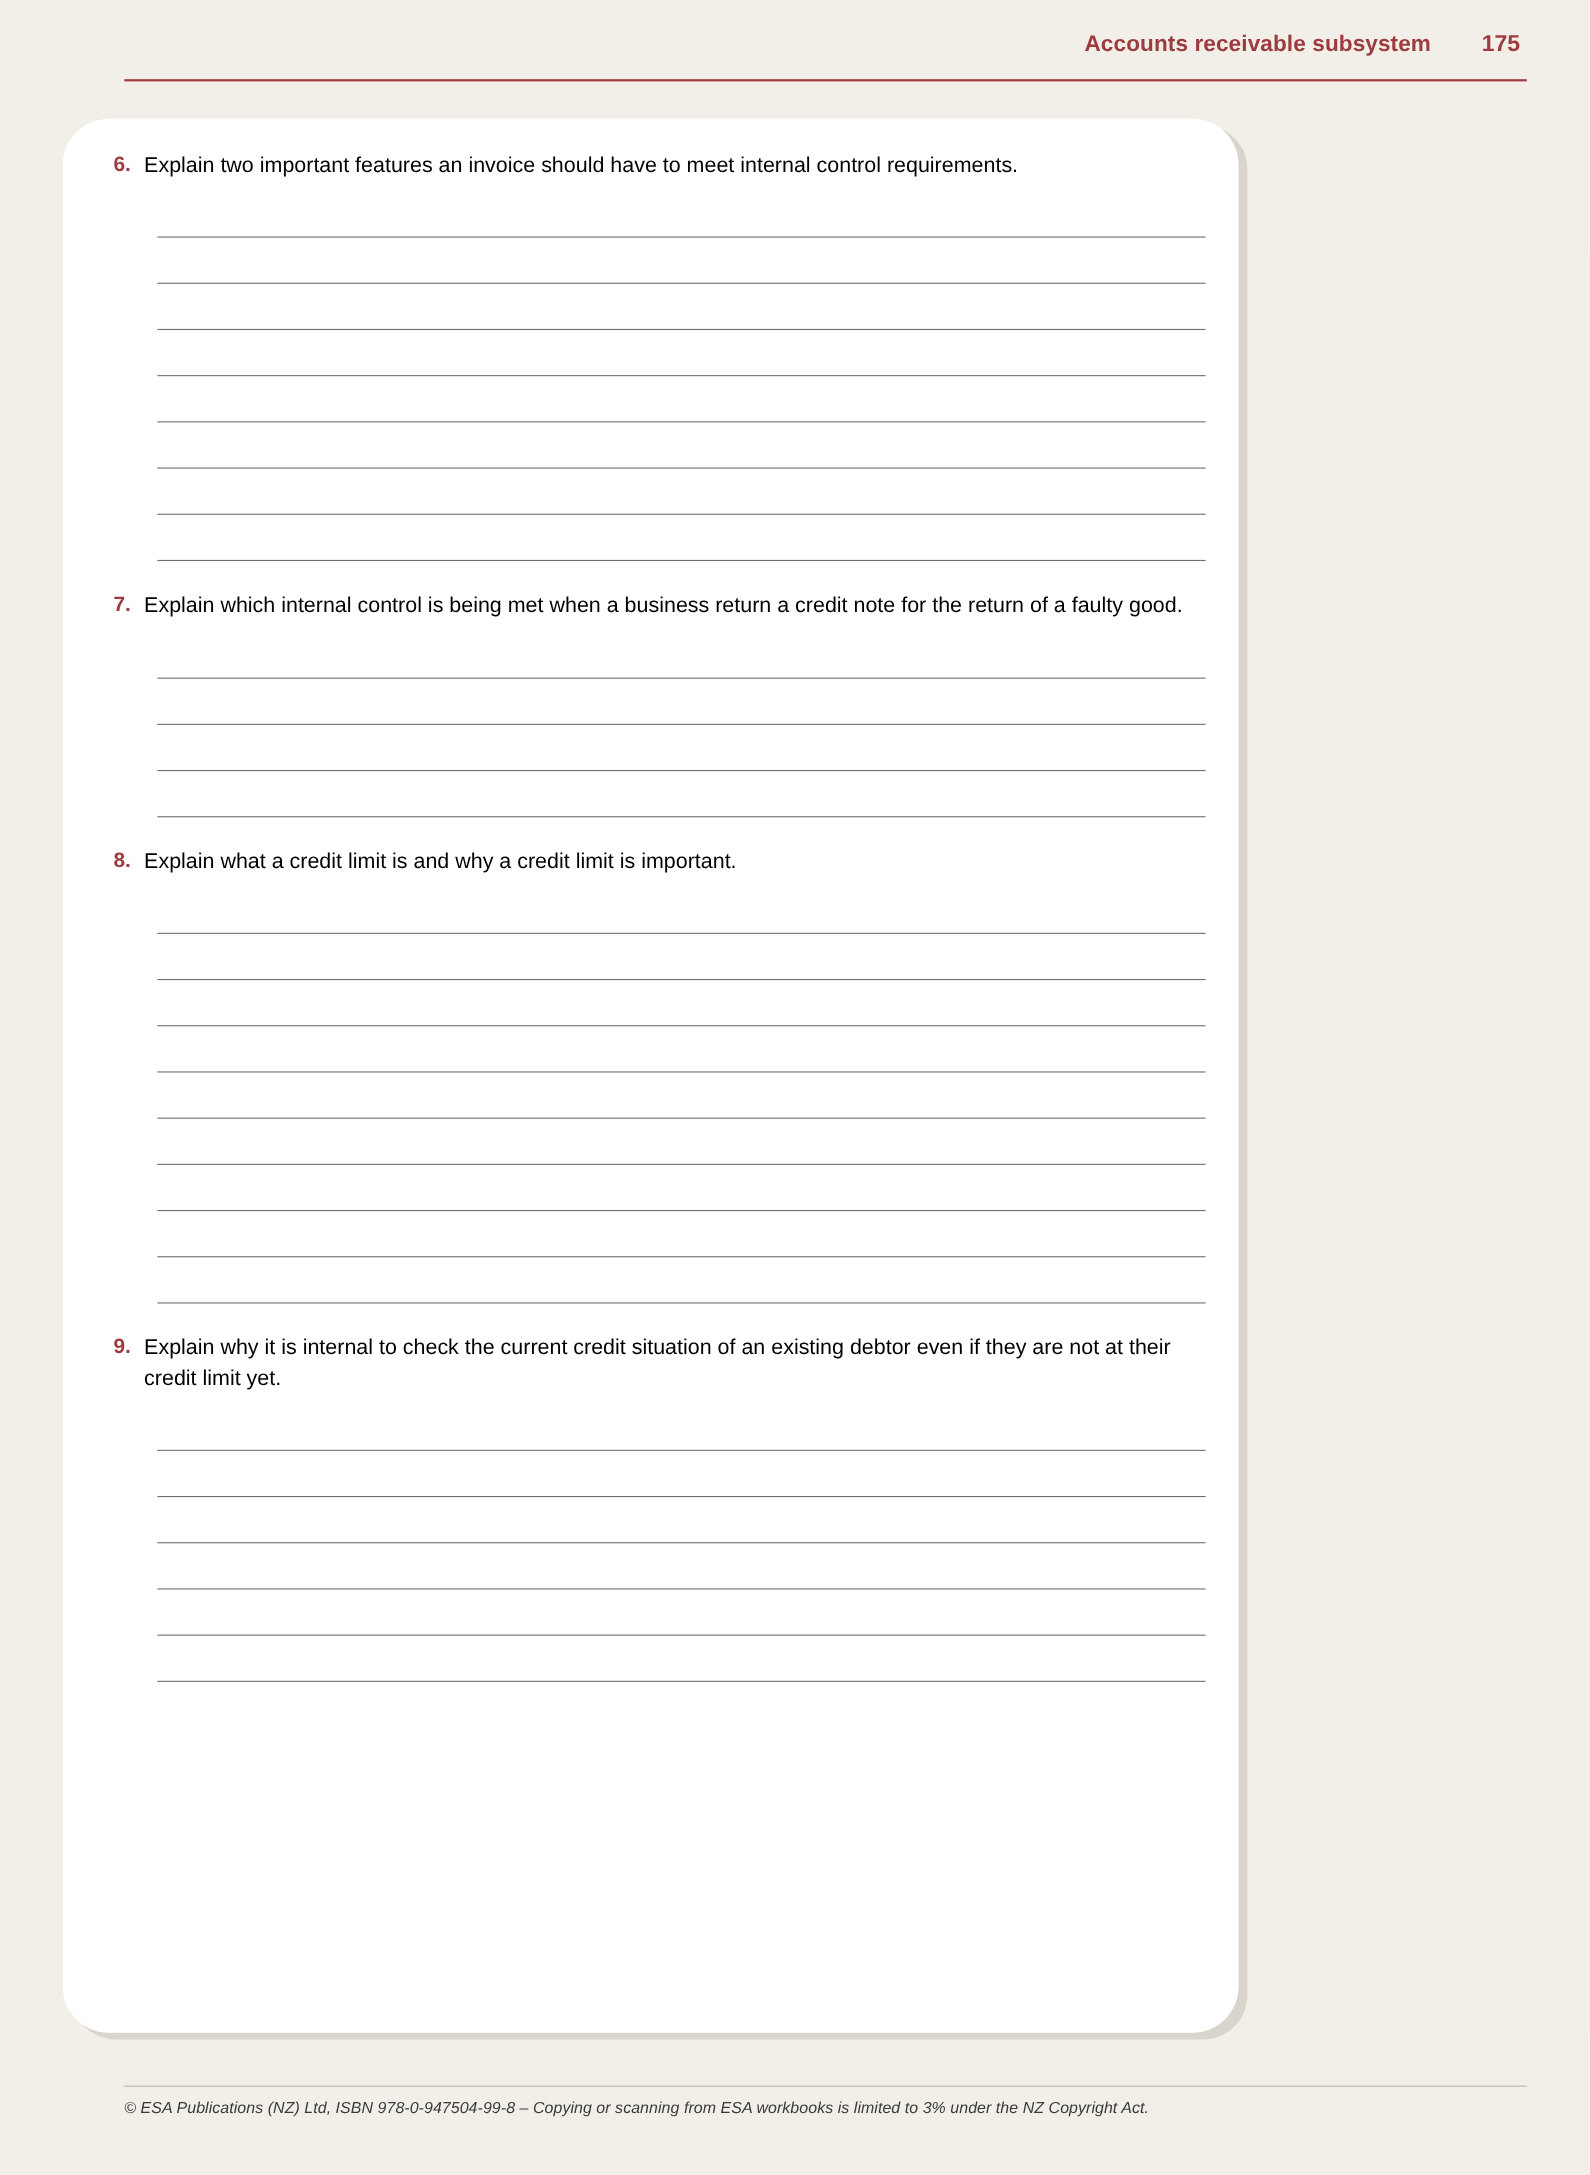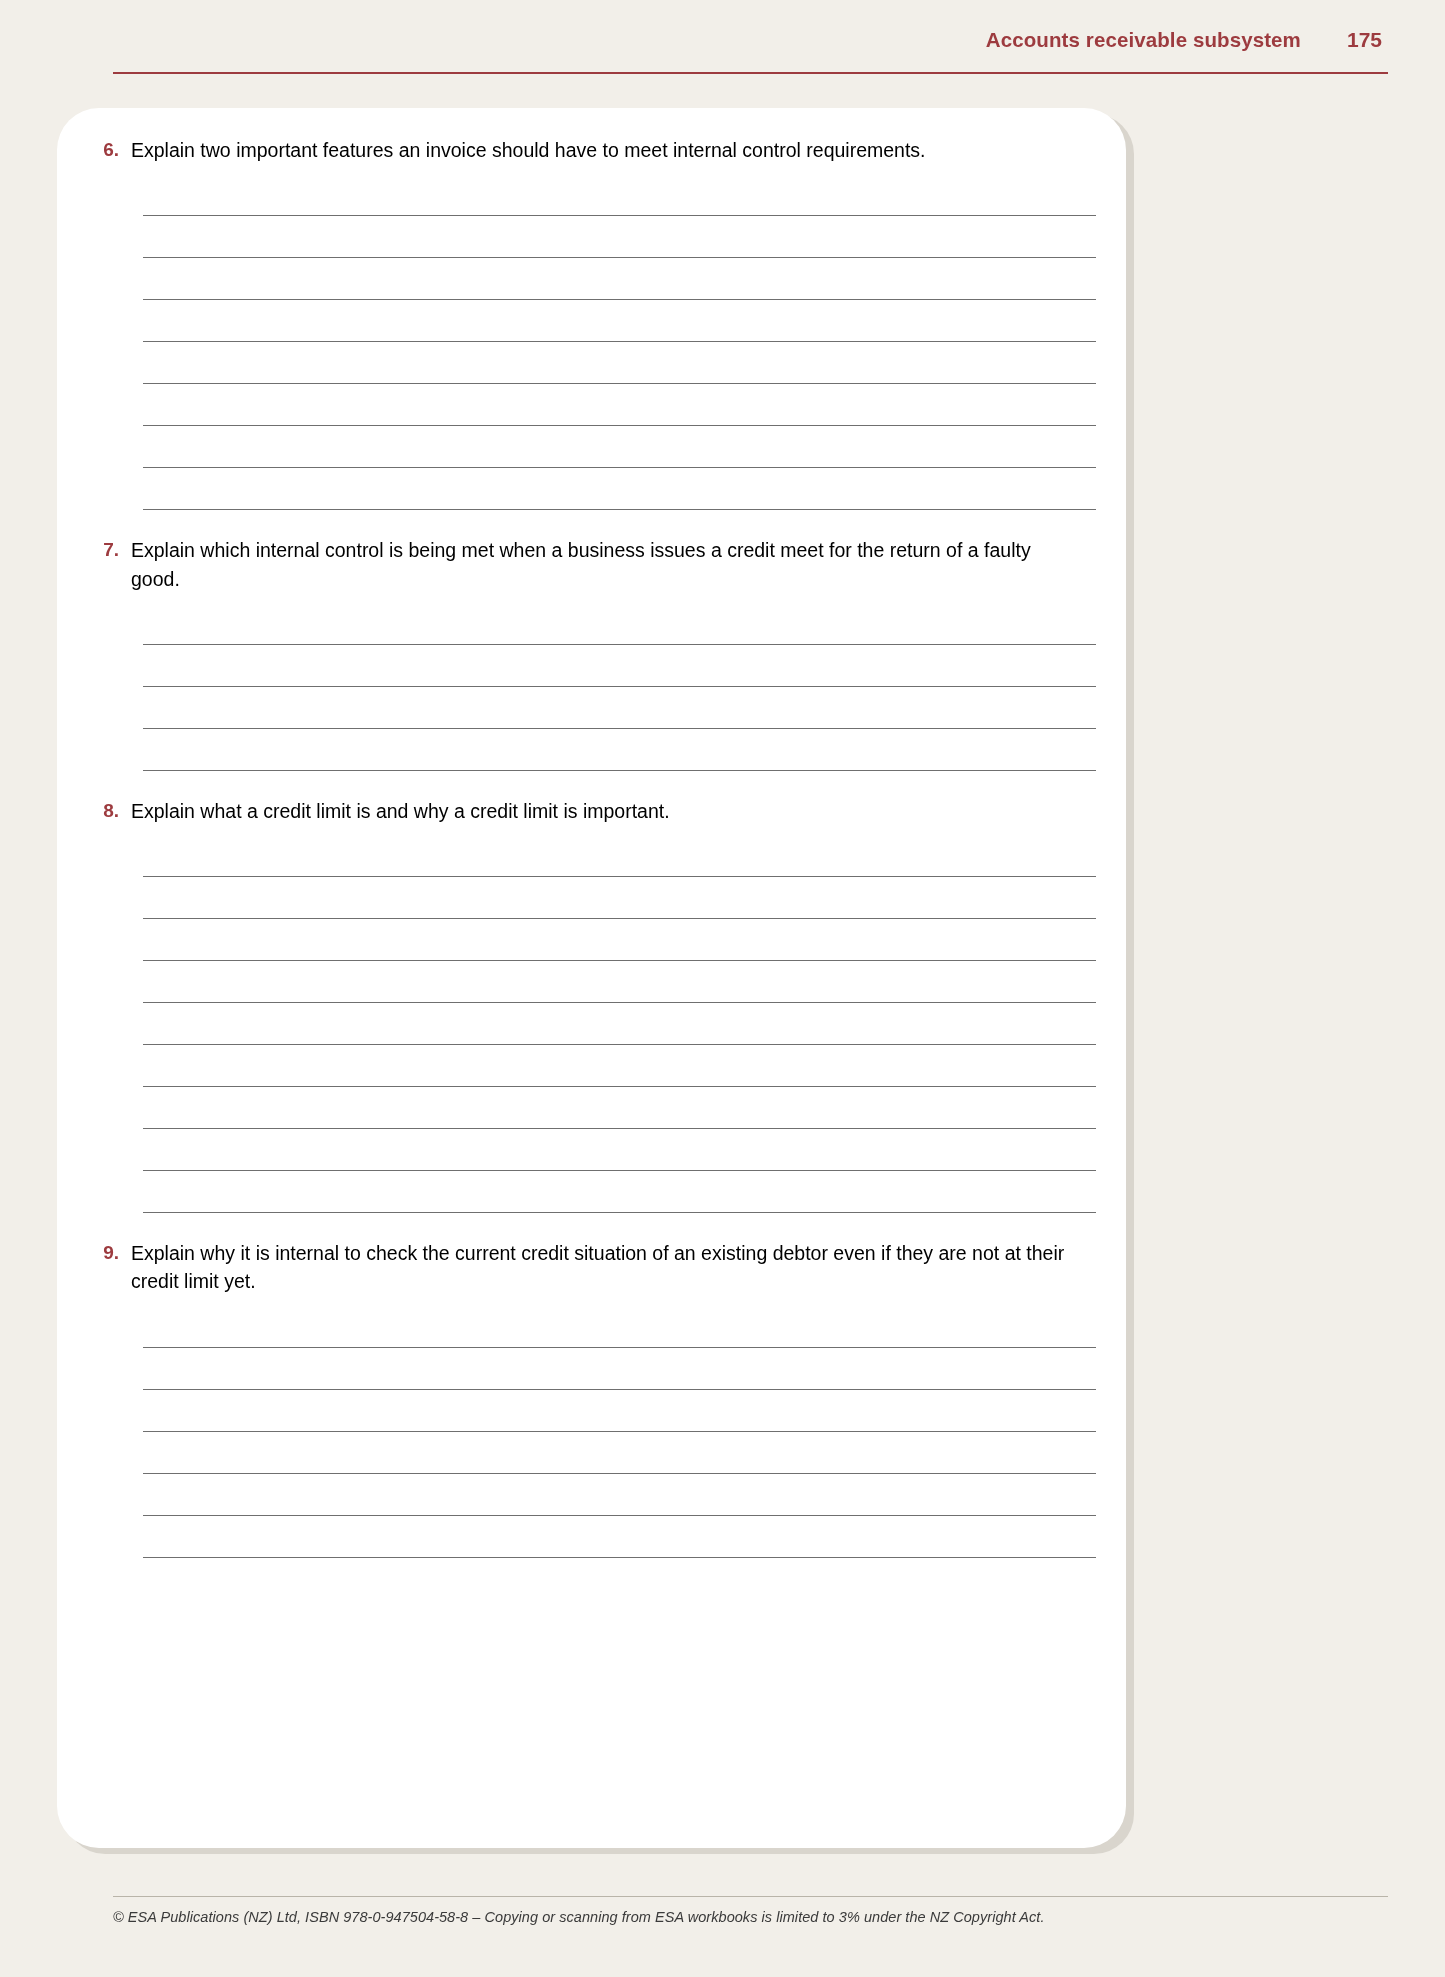--- a/index.html
+++ b/index.html
@@ -172,21 +172,21 @@
       <div class="answer-line"></div>
       <div class="answer-line"></div>
       <div class="answer-line"></div>
       <div class="answer-line"></div>
     </div>
 
     <div class="spacer-md"></div>
 
     <div class="question">
       <div class="q-num">7.</div>
-      <div class="q-text">Explain which internal control is being met when a business issues a credit meet for the return of a faulty good.</div>
+      <div class="q-text">Explain which internal control is being met when a business return a credit note for the return of a faulty good.</div>
     </div>
     <div class="spacer-sm"></div>
     <div class="answer-lines">
       <div class="answer-line"></div>
       <div class="answer-line"></div>
       <div class="answer-line"></div>
       <div class="answer-line"></div>
     </div>
 
     <div class="spacer-md"></div>
@@ -221,16 +221,16 @@
       <div class="answer-line"></div>
       <div class="answer-line"></div>
       <div class="answer-line"></div>
       <div class="answer-line"></div>
     </div>
 
   </div>
 
   <div class="footer">
     <div class="footer-rule"></div>
-    <div class="footer-text">© ESA Publications (NZ) Ltd, ISBN 978-0-947504-58-8 –  Copying or scanning from ESA workbooks is limited to 3% under the NZ Copyright Act.</div>
+    <div class="footer-text">© ESA Publications (NZ) Ltd, ISBN 978-0-947504-99-8 –  Copying or scanning from ESA workbooks is limited to 3% under the NZ Copyright Act.</div>
   </div>
 
 </div>
 
 </body></html>

